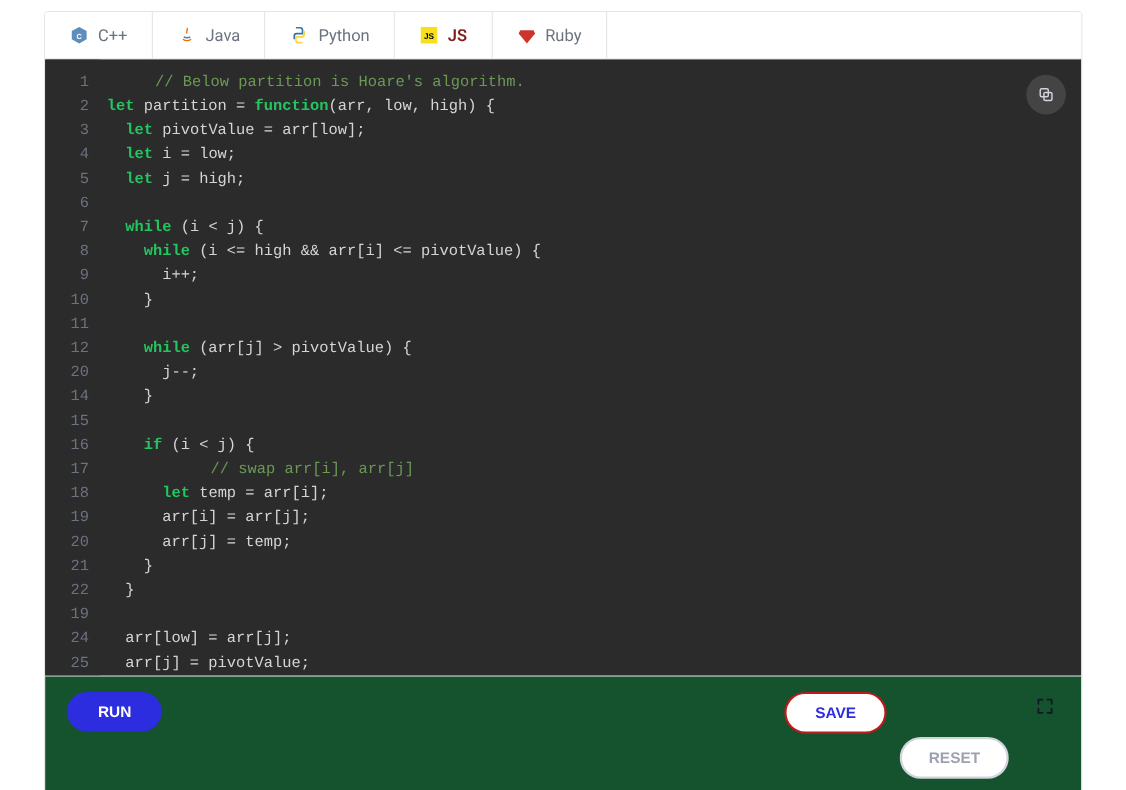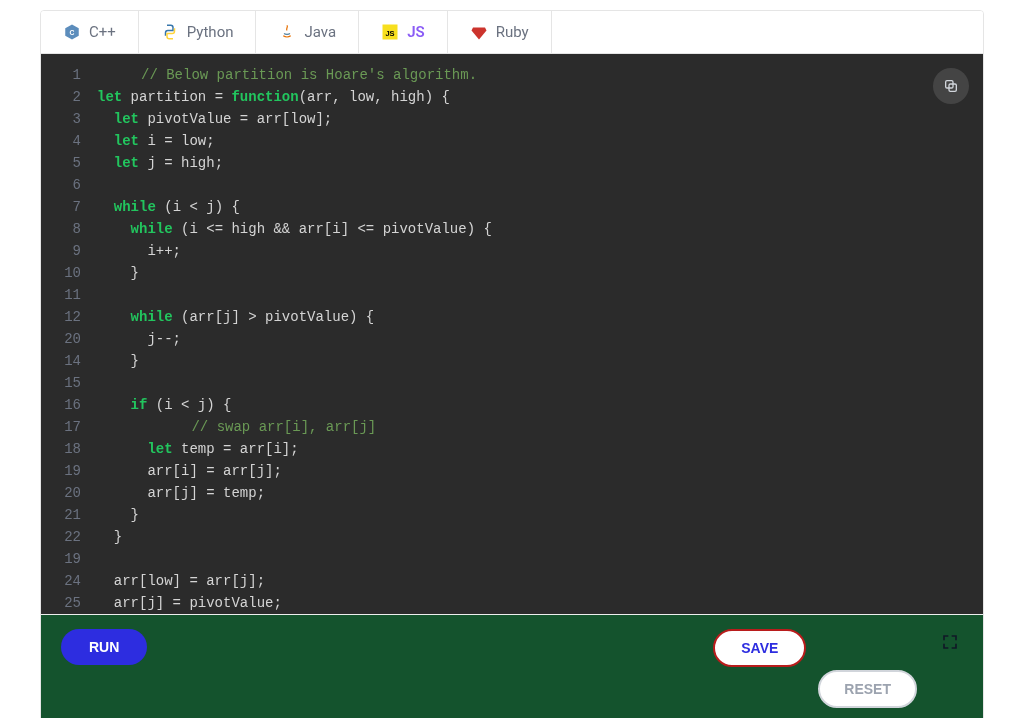--- a/index.html
+++ b/index.html
@@ -23,21 +23,21 @@
     display: flex;
     align-items: center;
     gap: 8px;
     padding: 12px 22px;
     cursor: pointer;
     border-right: 1px solid #e5e5e5;
     font-size: 15px;
     color: #6b7280;
   }
   .tab.active {
-    color: #8b5cf6;
+    color: #7f1d1d;
     font-weight: 600;
     background: #fff;
     text-align: right;
   }
   .tab-icon { width: 18px; height: 18px; display:inline-flex; align-items:center; justify-content:center; }
   .editor-wrap { position: relative; }
   .editor {
     display: flex;
     background: #2b2b2b;
     font-family: "SFMono-Regular", Consolas, "Liberation Mono", Menlo, monospace;
@@ -117,36 +117,36 @@
           <svg width="18" height="18" viewBox="0 0 24 24">
             <polygon points="12,2 21,7 21,17 12,22 3,17 3,7" fill="#5c8dbc"></polygon>
             <text x="12" y="16" font-size="9" text-anchor="middle" fill="#fff" font-family="sans-serif" font-weight="bold">C</text>
           </svg>
         </span>
         <span>C++</span>
       </div>
       <div class="tab">
         <span class="tab-icon">
           <svg width="18" height="18" viewBox="0 0 24 24">
+            <path d="M7 17c3 2 7 2 10 0" stroke="#e76f00" stroke-width="1.6" fill="none"></path>
+            <path d="M8 14c2 1.4 6 1.4 8 0" stroke="#5382a1" stroke-width="1.6" fill="none"></path>
+            <path d="M12 3c2 3-2 4 0 7" stroke="#e76f00" stroke-width="1.6" fill="none"></path>
+          </svg>
+        </span>
+        <span>Java</span>
+      </div>
+      <div class="tab">
+        <span class="tab-icon">
+          <svg width="18" height="18" viewBox="0 0 24 24">
             <path d="M11 3h3c2 0 3 1 3 3v3H9c-2 0-3 1-3 3v3c0 2 1 3 3 3h3" fill="none"></path>
             <path d="M8 3h5c2 0 3 1 3 3v4H9c-2 0-3 1-3 3v4" stroke="#3776ab" stroke-width="2" fill="none"></path>
             <path d="M16 21h-5c-2 0-3-1-3-3v-4h7c2 0 3-1 3-3V7" stroke="#ffd43b" stroke-width="2" fill="none"></path>
           </svg>
         </span>
         <span>Python</span>
-      </div>
-      <div class="tab">
-        <span class="tab-icon">
-          <svg width="18" height="18" viewBox="0 0 24 24">
-            <path d="M7 17c3 2 7 2 10 0" stroke="#e76f00" stroke-width="1.6" fill="none"></path>
-            <path d="M8 14c2 1.4 6 1.4 8 0" stroke="#5382a1" stroke-width="1.6" fill="none"></path>
-            <path d="M12 3c2 3-2 4 0 7" stroke="#e76f00" stroke-width="1.6" fill="none"></path>
-          </svg>
-        </span>
-        <span>Java</span>
       </div>
       <div class="tab active">
         <span class="tab-icon">
           <svg width="18" height="18" viewBox="0 0 24 24">
             <rect x="2" y="2" width="20" height="20" fill="#f7df1e"></rect>
             <text x="12" y="17" font-size="10" text-anchor="middle" fill="#000" font-family="sans-serif" font-weight="bold">JS</text>
           </svg>
         </span>
         <span>JS</span>
       </div>

